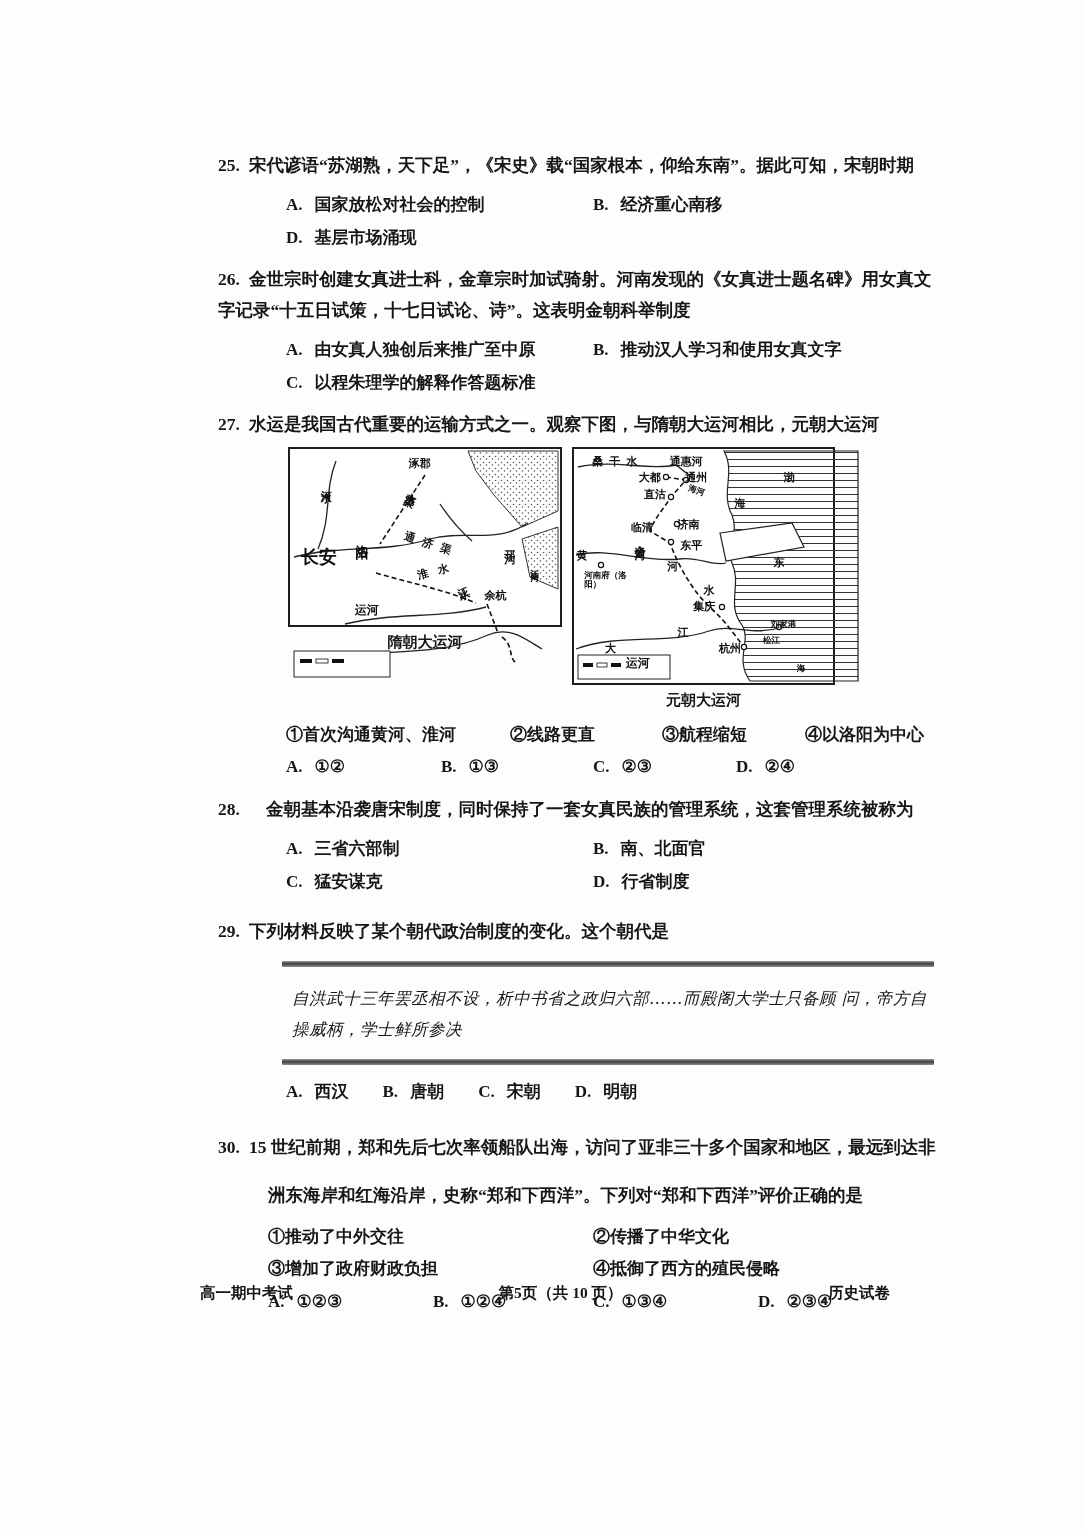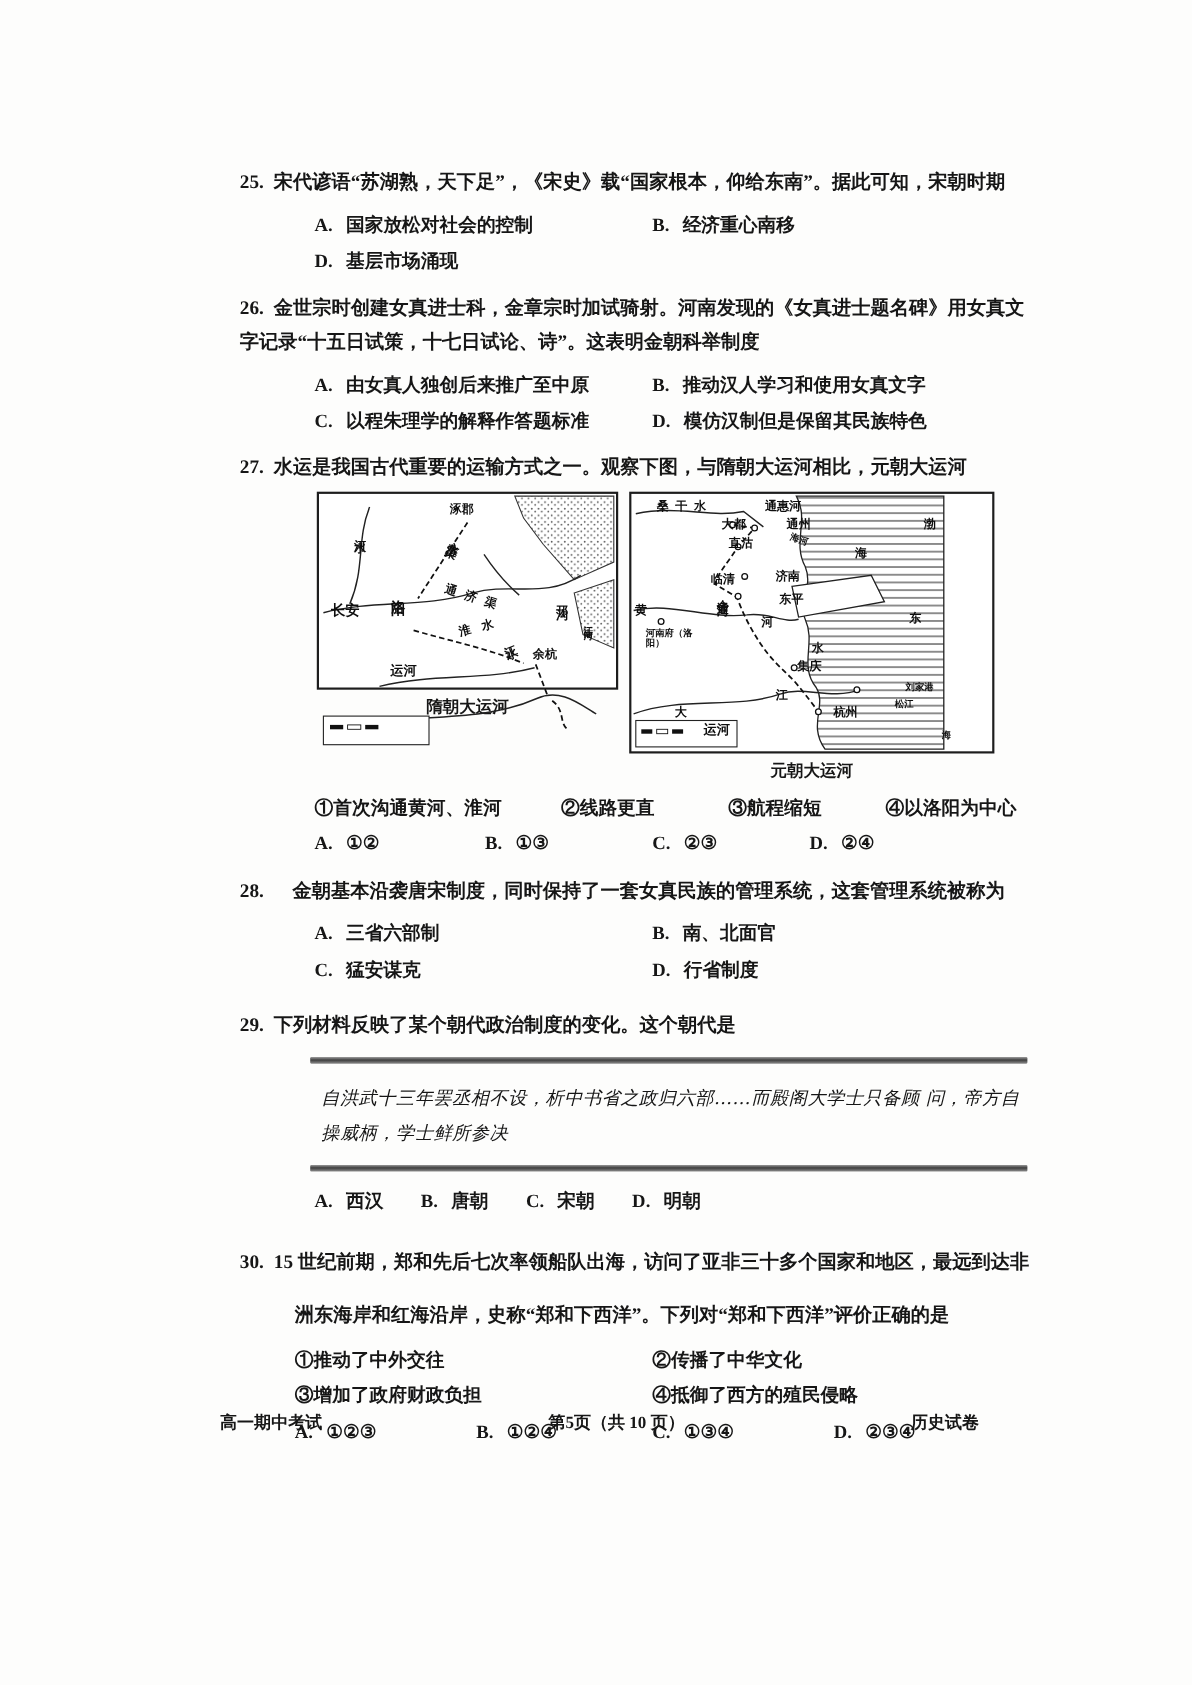--- a/index.html
+++ b/index.html
@@ -16,21 +16,21 @@
   .qnum { font-weight:bold; margin-right:9px; }
   .qnum-gap { margin-right:26px; }
   .row { display:flex; margin-left:68px; font-size:17px; line-height:33px; }
   .row .o1 { width:307px; }
   .okey { margin-right:12px; font-weight:bold; }
   
   .maps { display:flex; gap:10px; margin-left:70px; margin-top:6px; }
   .map-fig { text-align:center; }
   .map-box { position:relative; border:2px solid #1d1d1d; background:#fff; }
   .map-box.sui { width:274px; height:180px; }
-  .map-box.yuan { width:332px; height:238px; }
+  .map-box.yuan { width:263px; height:238px; }
   .map-box svg { position:absolute; left:0; top:0; }
   .ml { position:absolute; font-size:11px; line-height:1.05; font-weight:700; color:#0e0e0e; white-space:nowrap; }
   .ml.v { writing-mode:vertical-rl; text-orientation:upright; letter-spacing:2px; }
   .ml.sm { font-size:8.5px; }
   .map-caption { font-size:15px; font-weight:bold; margin-top:6px; }
   .fig-items { display:flex; margin-left:68px; margin-top:10px; font-size:17px; line-height:30px; }
   .fig-items span:nth-child(1){ width:224px; }
   .fig-items span:nth-child(2){ width:152px; }
   .fig-items span:nth-child(3){ width:143px; }
   .abcd { display:flex; margin-left:68px; font-size:17px; line-height:34px; }
@@ -69,21 +69,20 @@
     </div>
 
     <div class="q">
       <div class="stem"><span class="qnum">26.</span><span>金世宗时创建女真进士科，金章宗时加试骑射。河南发现的《女真进士题名碑》用女真文字记录“十五日试策，十七日试论、诗”。这表明金朝科举制度</span></div>
       <div class="row">
         <div class="opt o1"><span class="okey">A.</span><span>由女真人独创后来推广至中原</span></div>
         <div class="opt"><span class="okey">B.</span><span>推动汉人学习和使用女真文字</span></div>
       </div>
       <div class="row">
         <div class="opt o1"><span class="okey">C.</span><span>以程朱理学的解释作答题标准</span></div>
-        <div class="opt"><span class="okey">D.</span><span>模仿汉制但是保留其民族特色</span></div>
       </div>
     </div>
 
     <div class="q">
       <div class="stem"><span class="qnum">27.</span><span>水运是我国古代重要的运输方式之一。观察下图，与隋朝大运河相比，元朝大运河</span></div>
 
       <div class="maps">
 
         <div class="map-fig">
           <div class="map-box sui">
@@ -114,21 +113,21 @@
               <g>
                 <rect x="4" y="202" width="96" height="26" fill="#fff" stroke="#222" stroke-width="1"></rect>
                 <rect x="10" y="210" width="12" height="4" fill="#111"></rect>
                   <rect x="26" y="210" width="12" height="4" fill="#fff" stroke="#111" stroke-width="0.8"></rect>
                   <rect x="42" y="210" width="12" height="4" fill="#111"></rect>
               </g>
             </svg>
             <span class="ml" style="left:44%; top:5%;">涿郡</span>
             <span class="ml v" style="left:11%; top:18%;">河水</span>
             <span class="ml v" style="left:44%; top:20%; transform:rotate(22deg);">永济渠</span>
-            <span class="ml" style="left:4%; top:56%; font-size:13px;">长安</span>
+            <span class="ml" style="left:4%; top:56%; font-size:18px;">长安</span>
             <span class="ml v" style="left:24%; top:49%; font-size:13px;">洛阳</span>
             <span class="ml" style="left:42%; top:51%; transform:rotate(18deg); letter-spacing:8px;">通济渠</span>
             <span class="ml" style="left:47%; top:66%; transform:rotate(-14deg); letter-spacing:10px;">淮水</span>
             <span class="ml v" style="left:79%; top:53%;">邗沟</span>
             <span class="ml v" style="left:60%; top:74%; transform:rotate(-22deg);">江水</span>
             <span class="ml" style="left:72%; top:80%;font-family:Liberation Serif, serif;">余杭</span>
             <span class="ml v sm" style="left:89%; top:64%;">江南河</span>
             <span class="ml" style="left:24%; top:88%; font-size:12px;">运河</span>
           </div>
           <div class="map-caption">隋朝大运河</div>

